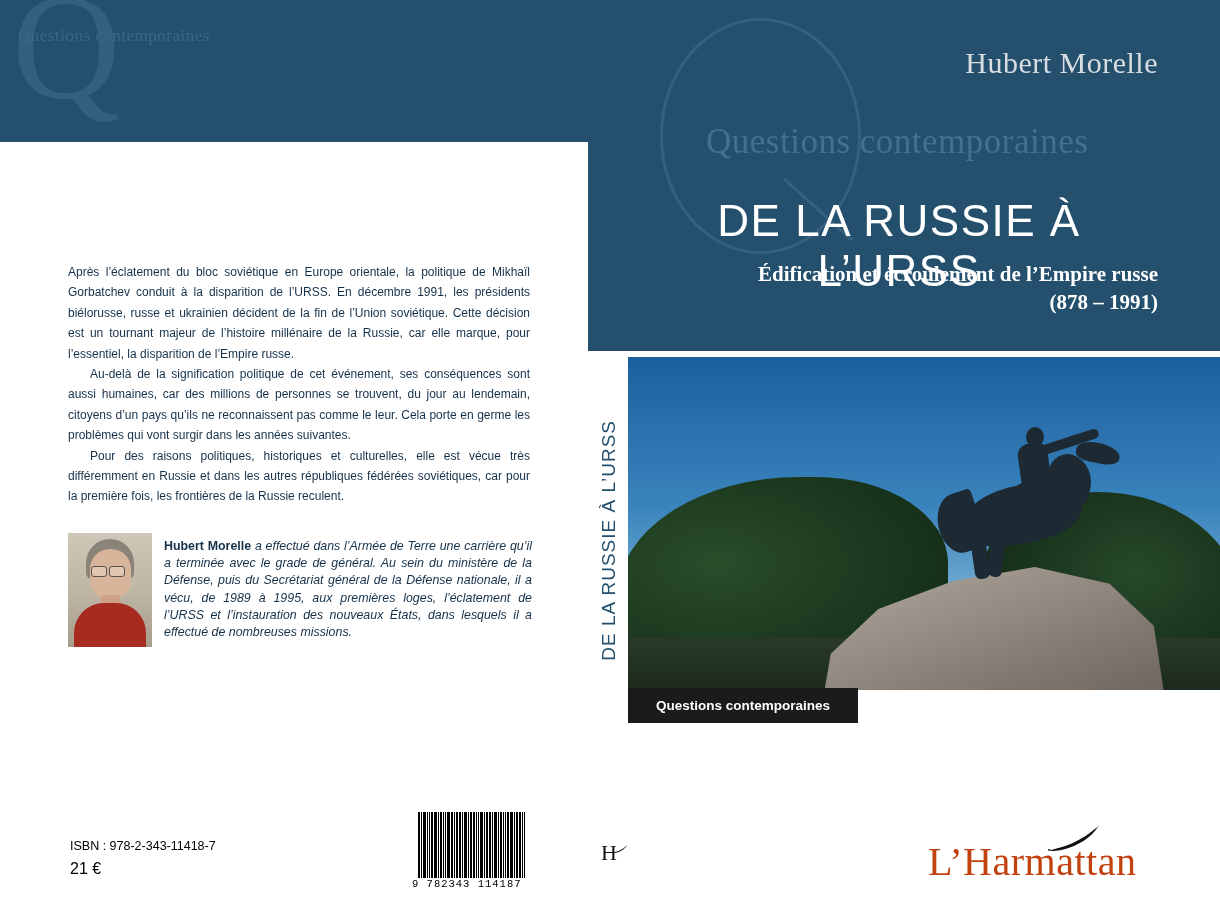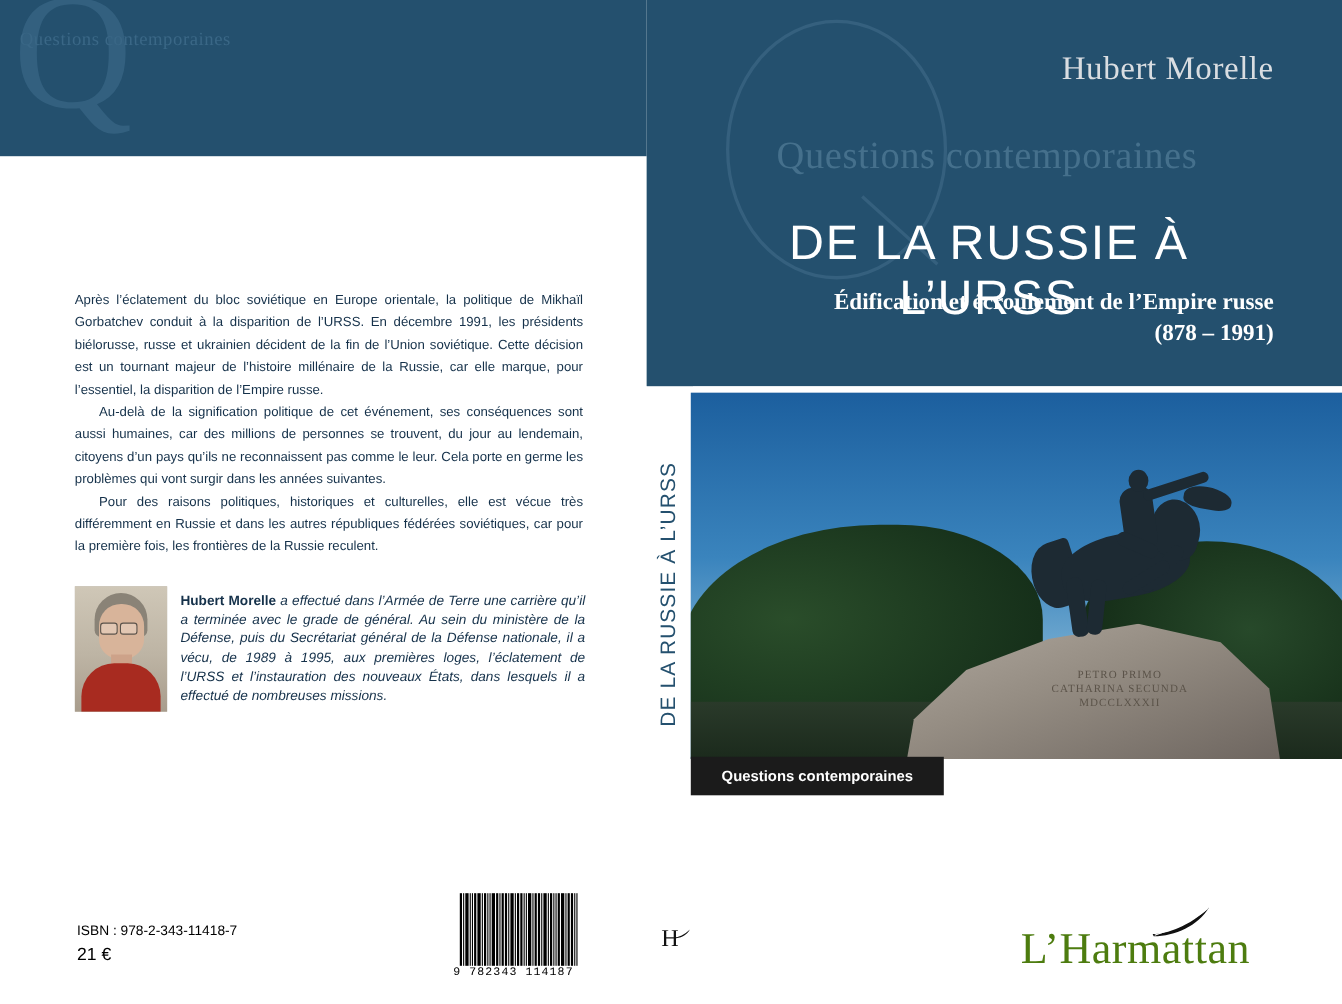--- a/index.html
+++ b/index.html
@@ -483,21 +483,21 @@
     box-sizing: border-box;
     font-family: "Liberation Sans", sans-serif;
   }
 
   .harmattan {
     position: absolute;
     right: 62px;
     top: 824px;
     width: 230px;
     height: 70px;
-    color: #4d7c0f;
+    color: #c2410c;
     font-family: "Liberation Serif", serif;
   }
   .harmattan .word {
     position: absolute;
     left: 0; top: 14px;
     font-size: 40px;
     letter-spacing: 0.5px;
     white-space: nowrap;
   }
   .harmattan .leafsvg {
@@ -639,25 +639,20 @@
       <div class="horse-head"></div>
       <div class="horse-leg-b1"></div>
       <div class="horse-leg-b2"></div>
       <div class="horse-leg-f1"></div>
       <div class="horse-leg-f2"></div>
       <div class="rider-body"></div>
       <div class="rider-head"></div>
       <div class="rider-arm"></div>
       <div class="rider-leg"></div>
     </div>
-    <div class="rock-text">
-      <div>PETRO PRIMO</div>
-      <div>CATHARINA SECUNDA</div>
-      <div>MDCCLXXXII</div>
-    </div>
   </div>
 
   <div class="collection-tag">Questions contemporaines</div>
 
   <div class="harmattan">
     <div class="word">L’Harmattan</div>
     <svg class="leafsvg" viewBox="0 0 60 32">
       <path d="M2 28 C16 28 38 20 57 2 C46 20 24 30 3 30 Z" fill="#111"></path>
       <path d="M4 29 C20 24 40 16 56 3" stroke="#fff" stroke-width="1" fill="none"></path>
     </svg>

